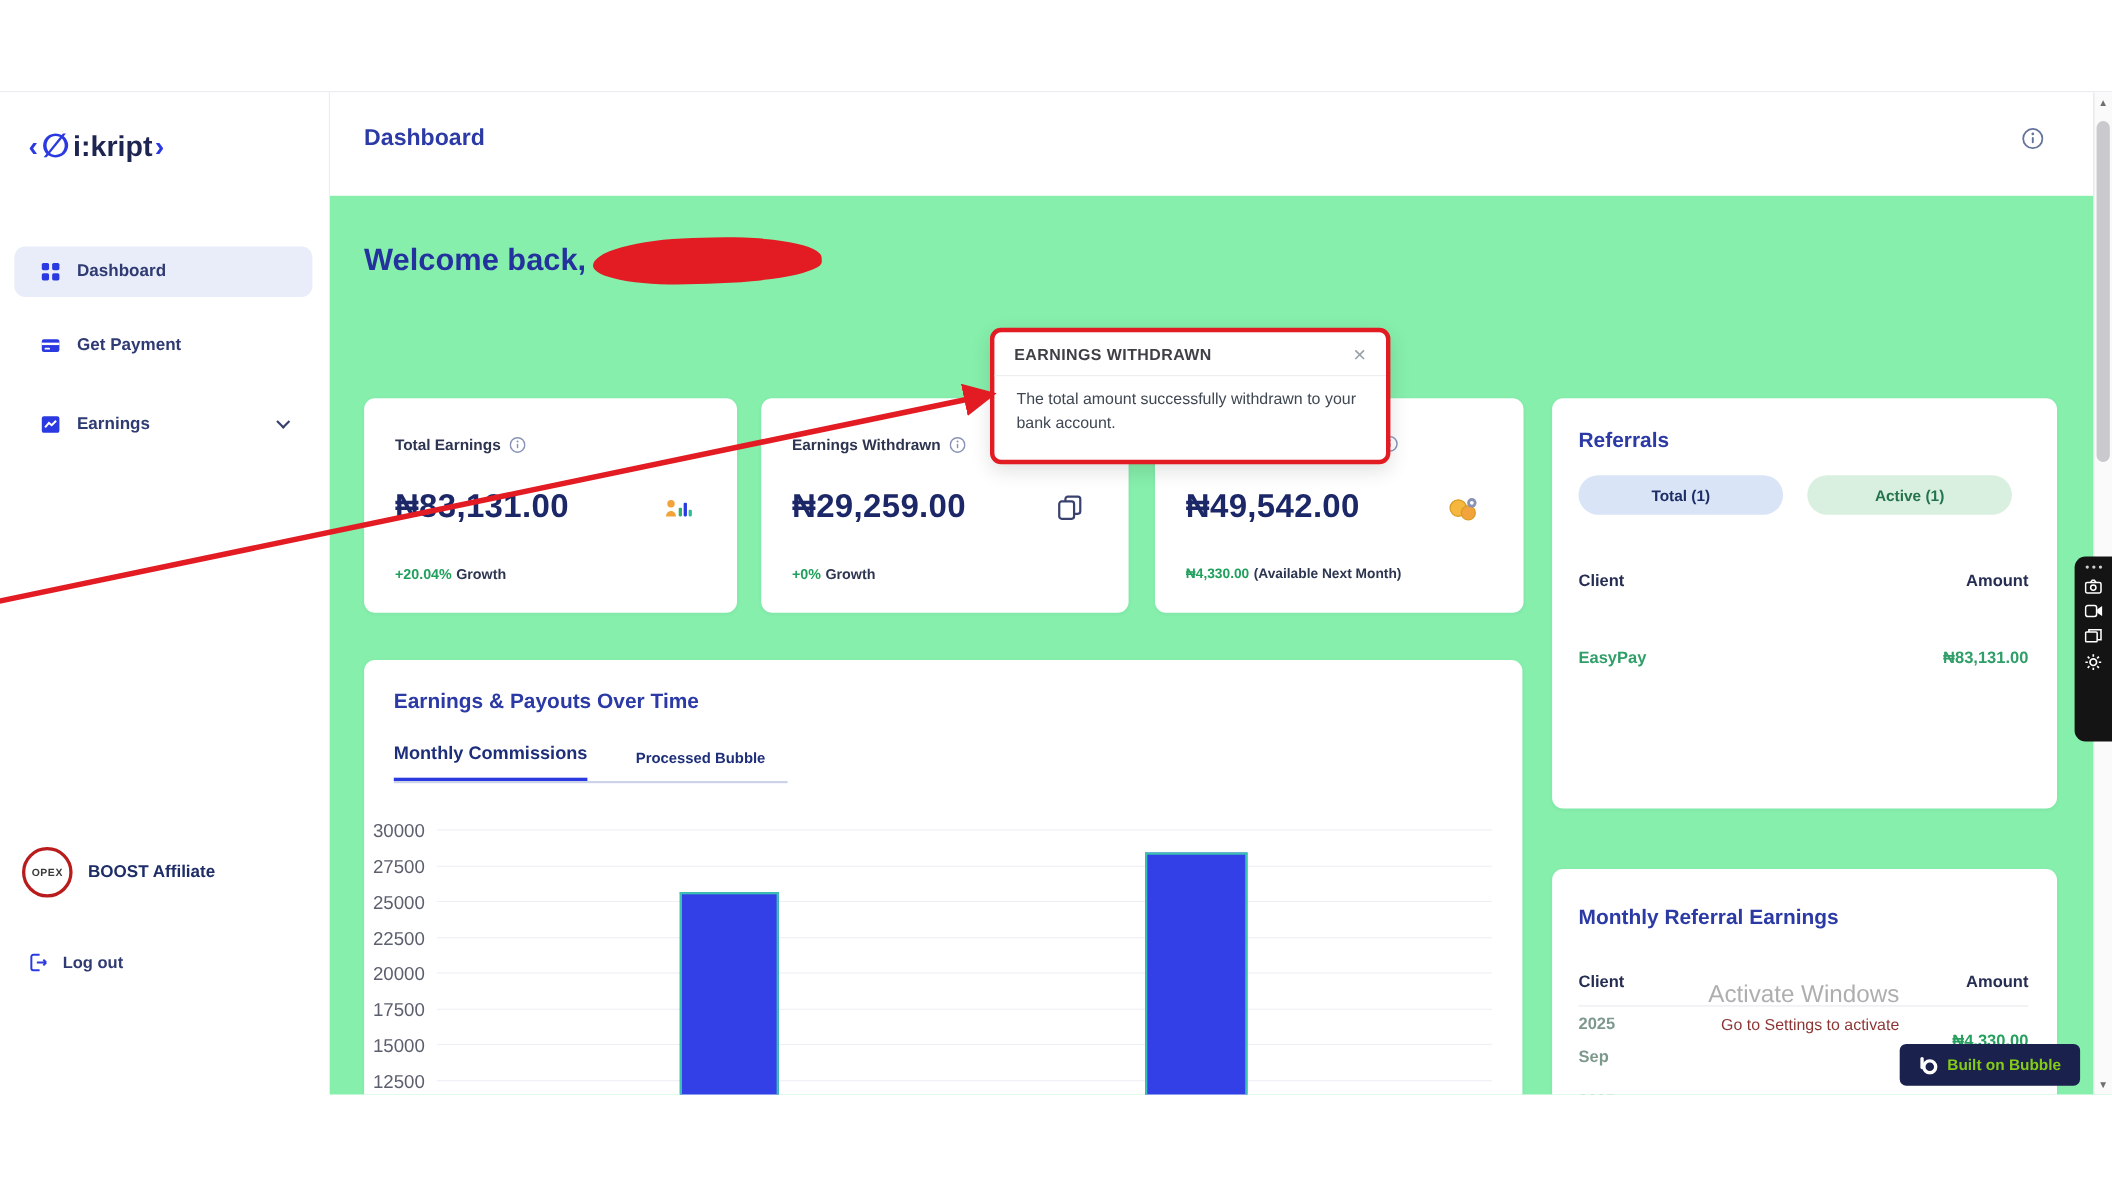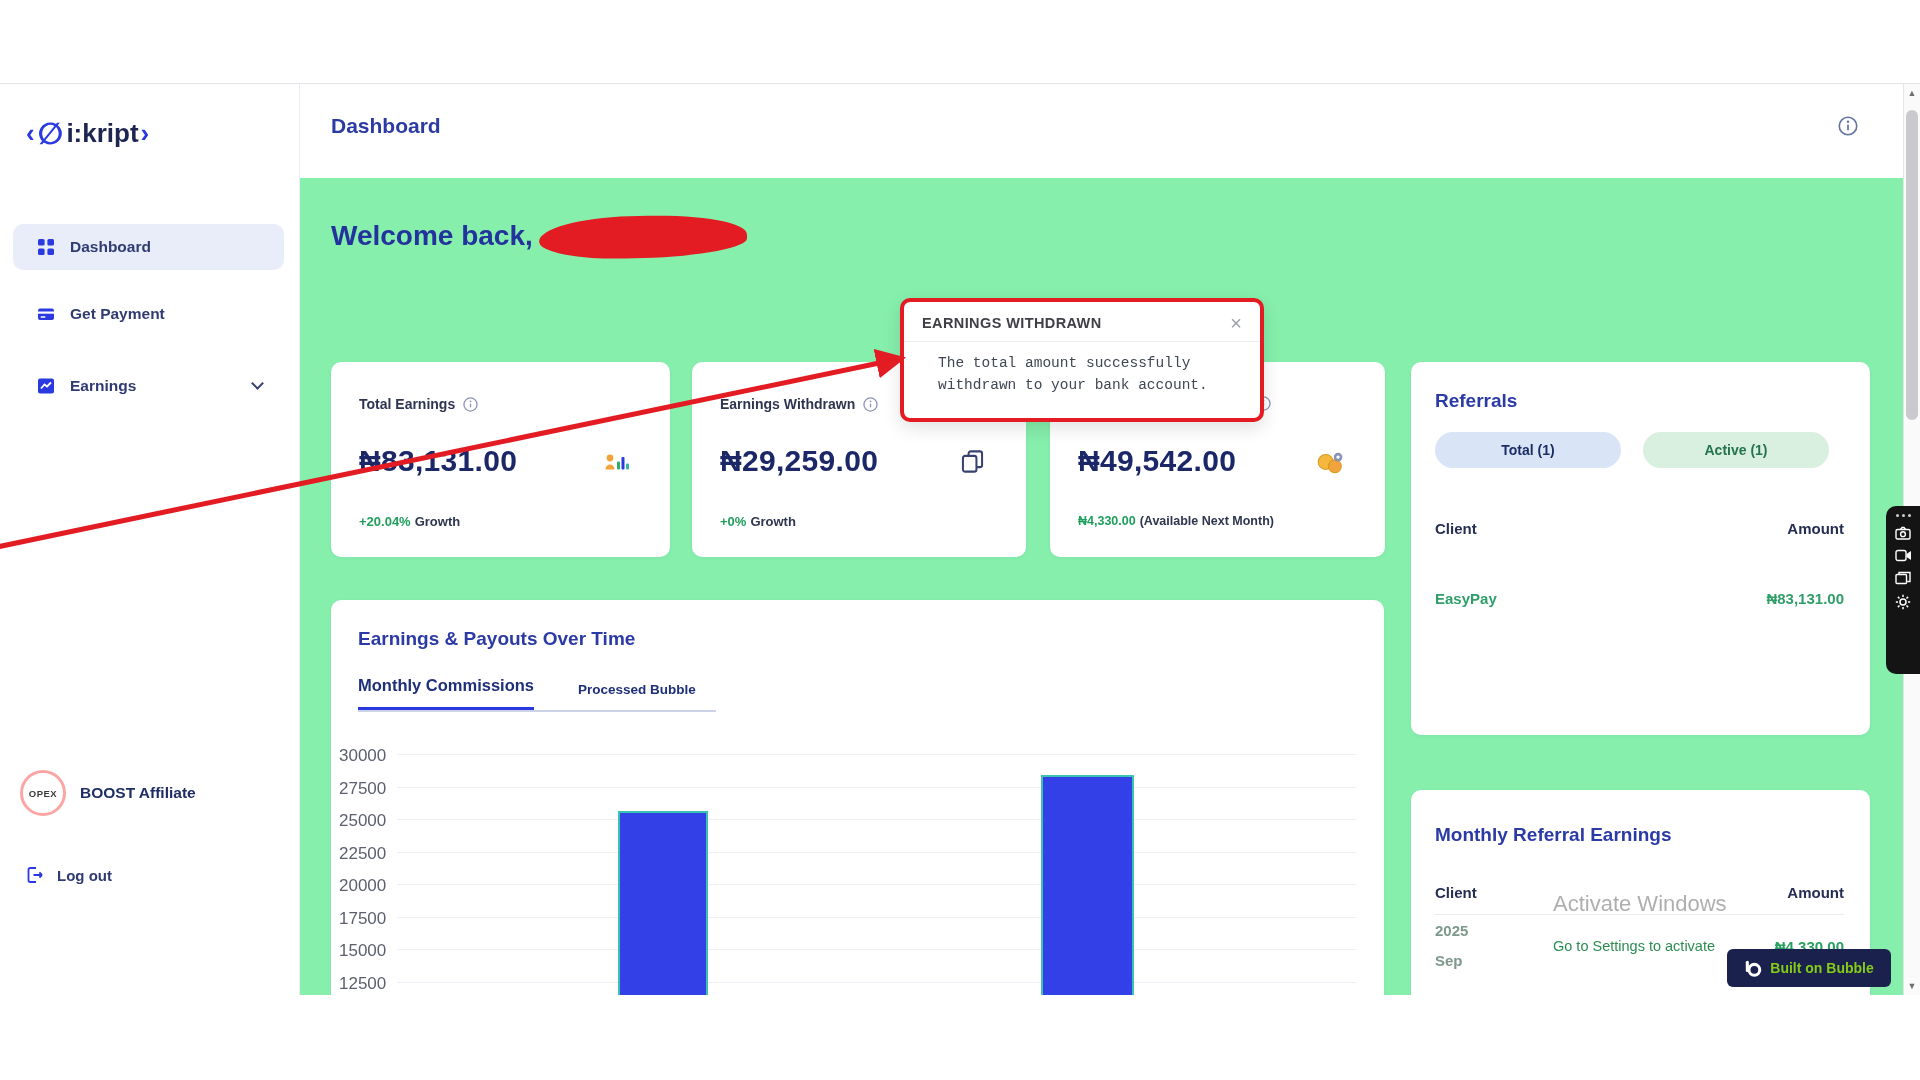--- a/index.html
+++ b/index.html
@@ -23,21 +23,21 @@
               padding-left:24px; border-radius:10px; cursor:pointer; }
   .nav-item.active { background:#e9edf9; }
   .nav-item .nav-label { margin-left:15px; font-size:15.5px; font-weight:600; color:#2f3b72; }
   .nav-item svg { flex:0 0 auto; }
   .chev { width:9px; height:9px; border-right:2px solid #39416e; border-bottom:2px solid #39416e;
           transform:rotate(45deg); margin-left:auto; margin-right:22px; margin-top:-5px; }
   #nav-dashboard { top:140px; } #nav-getpayment { top:207px; }
   #nav-earnings { top:279px; } #nav-users { top:358px; }
 
   .affiliate-row { position:absolute; left:20px; top:686px; display:flex; align-items:center; gap:14px; }
-  .opex-circle { width:46px; height:46px; border-radius:50%; border:3px solid #fca5a5; background:#fff;
+  .opex-circle { width:46px; height:46px; border-radius:50%; border:3px solid #b91c1c; background:#fff;
                  display:flex; align-items:center; justify-content:center; font-size:9.5px; font-weight:700;
                  color:#3a3a3a; letter-spacing:.5px; }
   .affiliate-label { font-size:15.5px; font-weight:700; color:#1e2d66; }
   .logout-row { position:absolute; left:26px; top:782px; display:flex; align-items:center; gap:13px; cursor:pointer; }
   .logout-label { font-size:15px; font-weight:600; color:#2f3b72; }
 
   
   .main { position:absolute; left:300px; top:84px; width:1620px; height:911px; }
   .main-header { position:absolute; left:0; top:0; width:100%; height:94px; background:#fff; }
   .page-title { position:absolute; left:31px; top:30px; font-size:21px; font-weight:700; color:#2b3aa5; }
@@ -109,27 +109,27 @@
   .mon-amount1 { position:absolute; right:26px; top:148px; font-size:15px; font-weight:700; color:#27a05f; }
   .mon-year2 { position:absolute; left:24px; top:202px; font-size:15px; font-weight:600; color:#7d998c; }
 
   
   .tooltip { position:absolute; left:900px; top:298px; width:364px; height:124px; background:#fff;
              border:4px solid #e31b23; border-radius:10px; box-shadow:0 6px 18px rgba(0,0,0,.12); z-index:40; }
   .tooltip-titlerow { display:flex; align-items:center; justify-content:space-between;
                       padding:13px 18px 10px 18px; border-bottom:1px solid #ededf0; }
   .tooltip-title { font-size:14.5px; font-weight:600; color:#3f3f46; letter-spacing:.4px; }
   .tooltip-close { font-size:20px; color:#9aa0a8; cursor:pointer; line-height:14px; }
-  .tooltip-body { padding:10px 34px; font-size:14.5px; color:#3f4752; line-height:22px;font-family:Liberation Mono, monospace; }
+  .tooltip-body { padding:10px 20px; font-size:14.5px; color:#3f4752; line-height:22px; }
 
   .annotation-arrow { position:absolute; left:0; top:0; z-index:42; pointer-events:none; }
 
   .watermark { position:absolute; left:1553px; top:891px; z-index:36; pointer-events:none; }
   .wm-line1 { font-size:22px; color:#9b9b9b; opacity:.8; }
-  .wm-line2 { font-size:14.5px; color:#15803d; opacity:.9; margin-top:21px; }
+  .wm-line2 { font-size:14.5px; color:#7f1d1d; opacity:.9; margin-top:7px;text-align:right; }
 
   .bubble-badge { position:absolute; left:1727px; top:949px; width:164px; height:38px; background:#1a214d;
                   border-radius:6px; display:flex; align-items:center; justify-content:center; gap:8px;
                   z-index:44; cursor:pointer; }
   .bubble-label { color:#84cc16; font-size:14px; font-weight:700; }
 
   .side-toolbar { position:absolute; right:0; top:506px; width:34px; height:168px; background:#141414;
                   border-radius:10px 0 0 10px; z-index:46; display:flex; flex-direction:column;
                   align-items:center; padding-top:8px; gap:9px; }
   .drag-dots { display:flex; gap:3px; }

